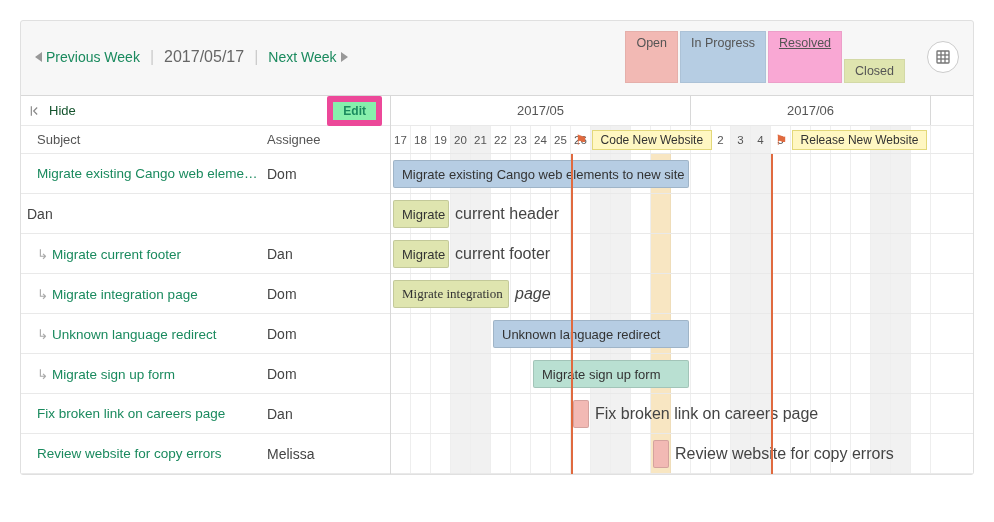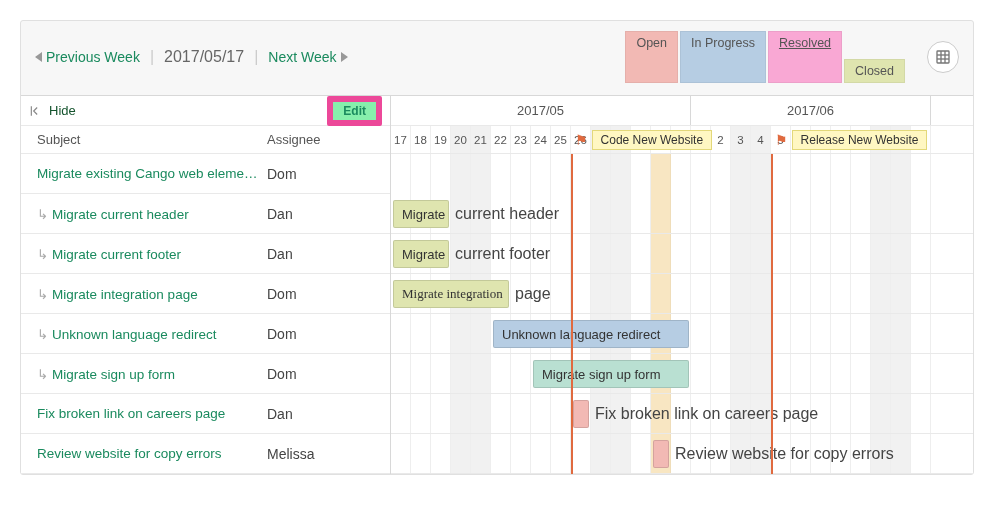--- a/index.html
+++ b/index.html
@@ -114,21 +114,20 @@
       <div class="row h-row2">
         <div class="colh-subject">Subject</div>
         <div class="colh-assignee">Assignee</div>
       </div>
       <div id="left-rows">
           <div class="row data-row">
             <div class="subj-cell">Migrate existing Cango web eleme…</div>
             <div class="assg-cell">Dom</div>
           </div>
           <div class="row data-row">
-            <div class="subj-cell child">Migrate current header</div>
             <div class="assg-cell">Dan</div>
           </div>
           <div class="row data-row">
             <div class="subj-cell child">Migrate current footer</div>
             <div class="assg-cell">Dan</div>
           </div>
           <div class="row data-row">
             <div class="subj-cell child">Migrate integration page</div>
             <div class="assg-cell">Dom</div>
           </div>
@@ -217,31 +216,34 @@
           <div class="day-col-bg" style="left: 400px;"></div>
           <div class="day-col-bg" style="left: 420px;"></div>
           <div class="day-col-bg" style="left: 440px;"></div>
           <div class="day-col-bg" style="left: 460px;"></div>
           <div class="day-col-bg wk" style="left: 480px;"></div>
           <div class="day-col-bg wk" style="left: 500px;"></div>
           <div class="day-col-bg" style="left: 520px;"></div>
           <div class="today-col" style="left: 260px;"></div>
           <div class="ms-vert" style="left: 180px;"></div>
           <div class="ms-vert" style="left: 380px;"></div>
+          <div class="body-row" style="position: absolute; left: 0px; right: 0px; top: 0px;">
+            <div class="bar inprogress" style="left: 2px; width: 296px;">Migrate existing Cango web elements to new site</div>
+          </div>
           <div class="body-row" style="position: absolute; left: 0px; right: 0px; top: 40px;">
             <div class="bar closed" style="left: 2px; width: 56px;">Migrate</div>
             <div class="overflow-label" style="left: 64px;">current header</div>
           </div>
           <div class="body-row" style="position: absolute; left: 0px; right: 0px; top: 80px;">
             <div class="bar closed" style="left: 2px; width: 56px;">Migrate</div>
             <div class="overflow-label" style="left: 64px;">current footer</div>
           </div>
           <div class="body-row" style="position: absolute; left: 0px; right: 0px; top: 120px;">
             <div class="bar closed" style="left: 2px; width: 116px; font-family: Liberation Serif, serif;">Migrate integration</div>
-            <div class="overflow-label" style="left: 124px;">page</div>
+            <div class="overflow-label" style="left: 124px; font-style: italic;">page</div>
           </div>
           <div class="body-row" style="position: absolute; left: 0px; right: 0px; top: 160px;">
             <div class="bar inprogress" style="left: 102px; width: 196px;">Unknown language redirect</div>
           </div>
           <div class="body-row" style="position: absolute; left: 0px; right: 0px; top: 200px;">
             <div class="bar resolved" style="left: 142px; width: 156px;">Migrate sign up form</div>
           </div>
           <div class="body-row" style="position: absolute; left: 0px; right: 0px; top: 240px;">
             <div class="bar open tiny" style="left: 182px; width: 16px;"></div>
             <div class="overflow-label" style="left: 204px;">Fix broken link on careers page</div>

